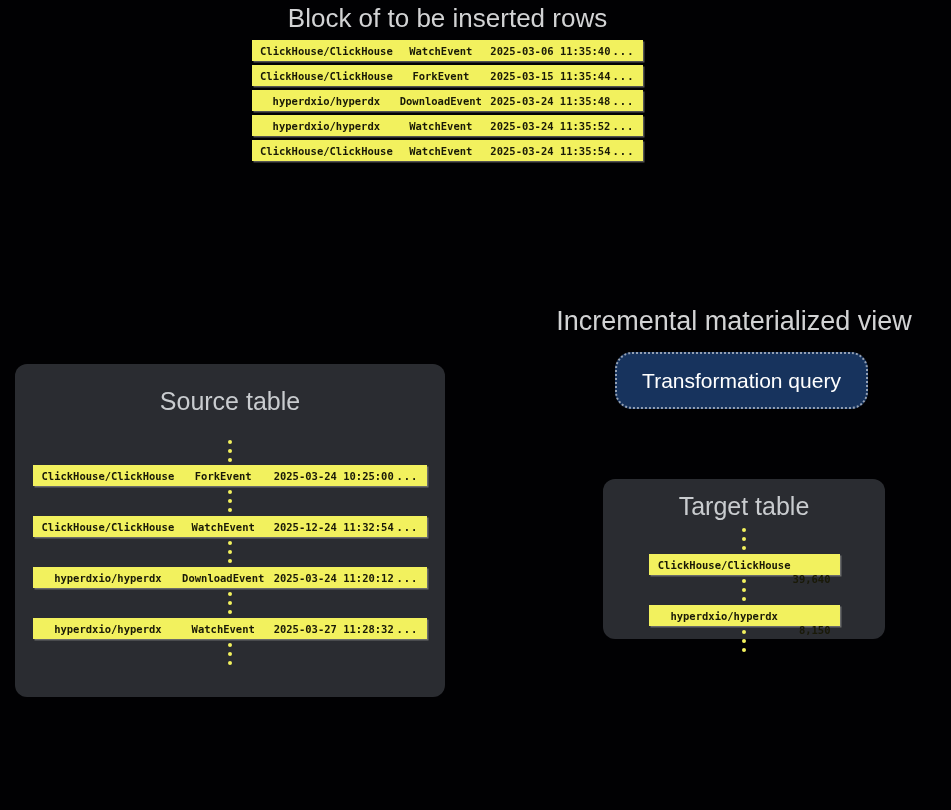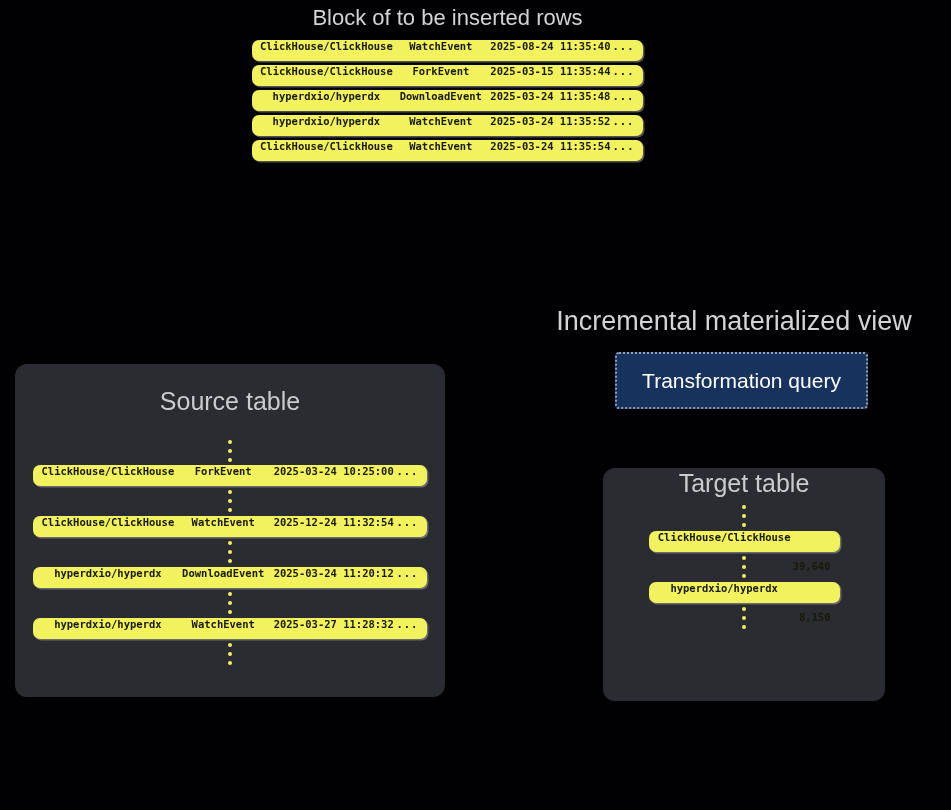--- a/index.html
+++ b/index.html
@@ -3,78 +3,78 @@
 <meta charset="utf-8">
 <style>
   html,body{margin:0;padding:0;background:#000;}
   .canvas{
     position:relative;width:951px;height:810px;background:#010103;
     overflow:hidden;font-family:"Liberation Sans",sans-serif;
   }
   
   .data-row{
     box-sizing:border-box;height:21px;width:100%;
-    background:#F2F15E;border-radius:7px;
-    display:flex;justify-content:space-between;
+    background:#F2F15E;border-radius:0;
+    display:flex;align-items:center;justify-content:space-between;
     padding:0 8px;
     font-family:"DejaVu Sans Mono",monospace;font-weight:bold;
     font-size:10.5px;color:#191907;white-space:nowrap;
     box-shadow:1.5px 1.5px 0 rgba(185,185,178,0.45);
   }
   .data-row .repo{width:138px;text-align:center;}
   .data-row .event{width:100px;text-align:center;}
   .data-row .ts{width:128px;text-align:center;}
   .data-row .more{width:24px;text-align:center;letter-spacing:1px;}
   
   #insert-block{position:absolute;left:252px;top:2px;width:391px;}
-  #insert-title{font-size:22px;line-height:32px;color:#d2d3d4;text-align:center;margin-bottom:6px;}
+  #insert-title{font-size:26px;line-height:32px;color:#d2d3d4;text-align:center;margin-bottom:6px;}
   #insert-rows{display:flex;flex-direction:column;gap:4px;}
   
   .panel{
     position:absolute;background:#2a2c31;border-radius:12px;
     display:flex;flex-direction:column;align-items:center;box-sizing:border-box;
   }
   #source-panel{left:15px;top:364px;width:430px;height:333px;padding-top:22px;}
-  #target-panel{left:603px;top:468px;width:282px;height:233px;padding-top:0;}
+  #target-panel{left:603px;top:479px;width:282px;height:160px;padding-top:12px;}
   .panel-title{font-size:25px;line-height:31px;color:#c9cccf;}
   #source-panel .panel-title{margin-bottom:23px;}
   #target-panel .panel-title{margin-bottom:6px;}
   .src-row{width:394px;margin-top:4px;}
   .src-row.first{margin-top:3px;}
   .tgt-row{width:191px;margin-top:4px;padding:0 9px;}
   .tgt-row .repo{width:134px;text-align:center;}
   .tgt-row .count{width:40px;text-align:right;margin-top:29px;}
   
   .dots{display:flex;flex-direction:column;align-items:center;gap:5px;margin-top:4px;}
   .dots.first{margin-top:0;}
   .dots i{display:block;width:4px;height:4px;border-radius:50%;background:#F2F15E;}
   
   #mv-label{
     position:absolute;left:451px;top:305px;width:566px;text-align:center;
     font-size:27px;line-height:32px;color:#d2d3d4;
   }
   #mv-button{
     position:absolute;left:615px;top:352px;width:253px;height:57px;box-sizing:border-box;
-    background:#17335d;border:2px dotted #93a0b4;border-radius:4px;
+    background:#17335d;border:2px dotted #93a0b4;border-radius:17px;
     display:flex;align-items:center;justify-content:center;
     color:#ffffff;font-size:21px;
   }
 </style>
 </head>
 <body>
 
 <div class="canvas">
 
   <div id="insert-block">
     <div id="insert-title">Block of to be inserted rows</div>
     <div id="insert-rows">
       <div class="data-row">
         <span class="repo">ClickHouse/ClickHouse</span>
         <span class="event">WatchEvent</span>
-        <span class="ts">2025-08-24 11:35:40</span>
+        <span class="ts">2025-03-06 11:35:40</span>
         <span class="more">...</span>
       </div>
       <div class="data-row">
         <span class="repo">ClickHouse/ClickHouse</span>
         <span class="event">ForkEvent</span>
         <span class="ts">2025-03-15 11:35:44</span>
         <span class="more">...</span>
       </div>
       <div class="data-row">
         <span class="repo">hyperdxio/hyperdx</span>

